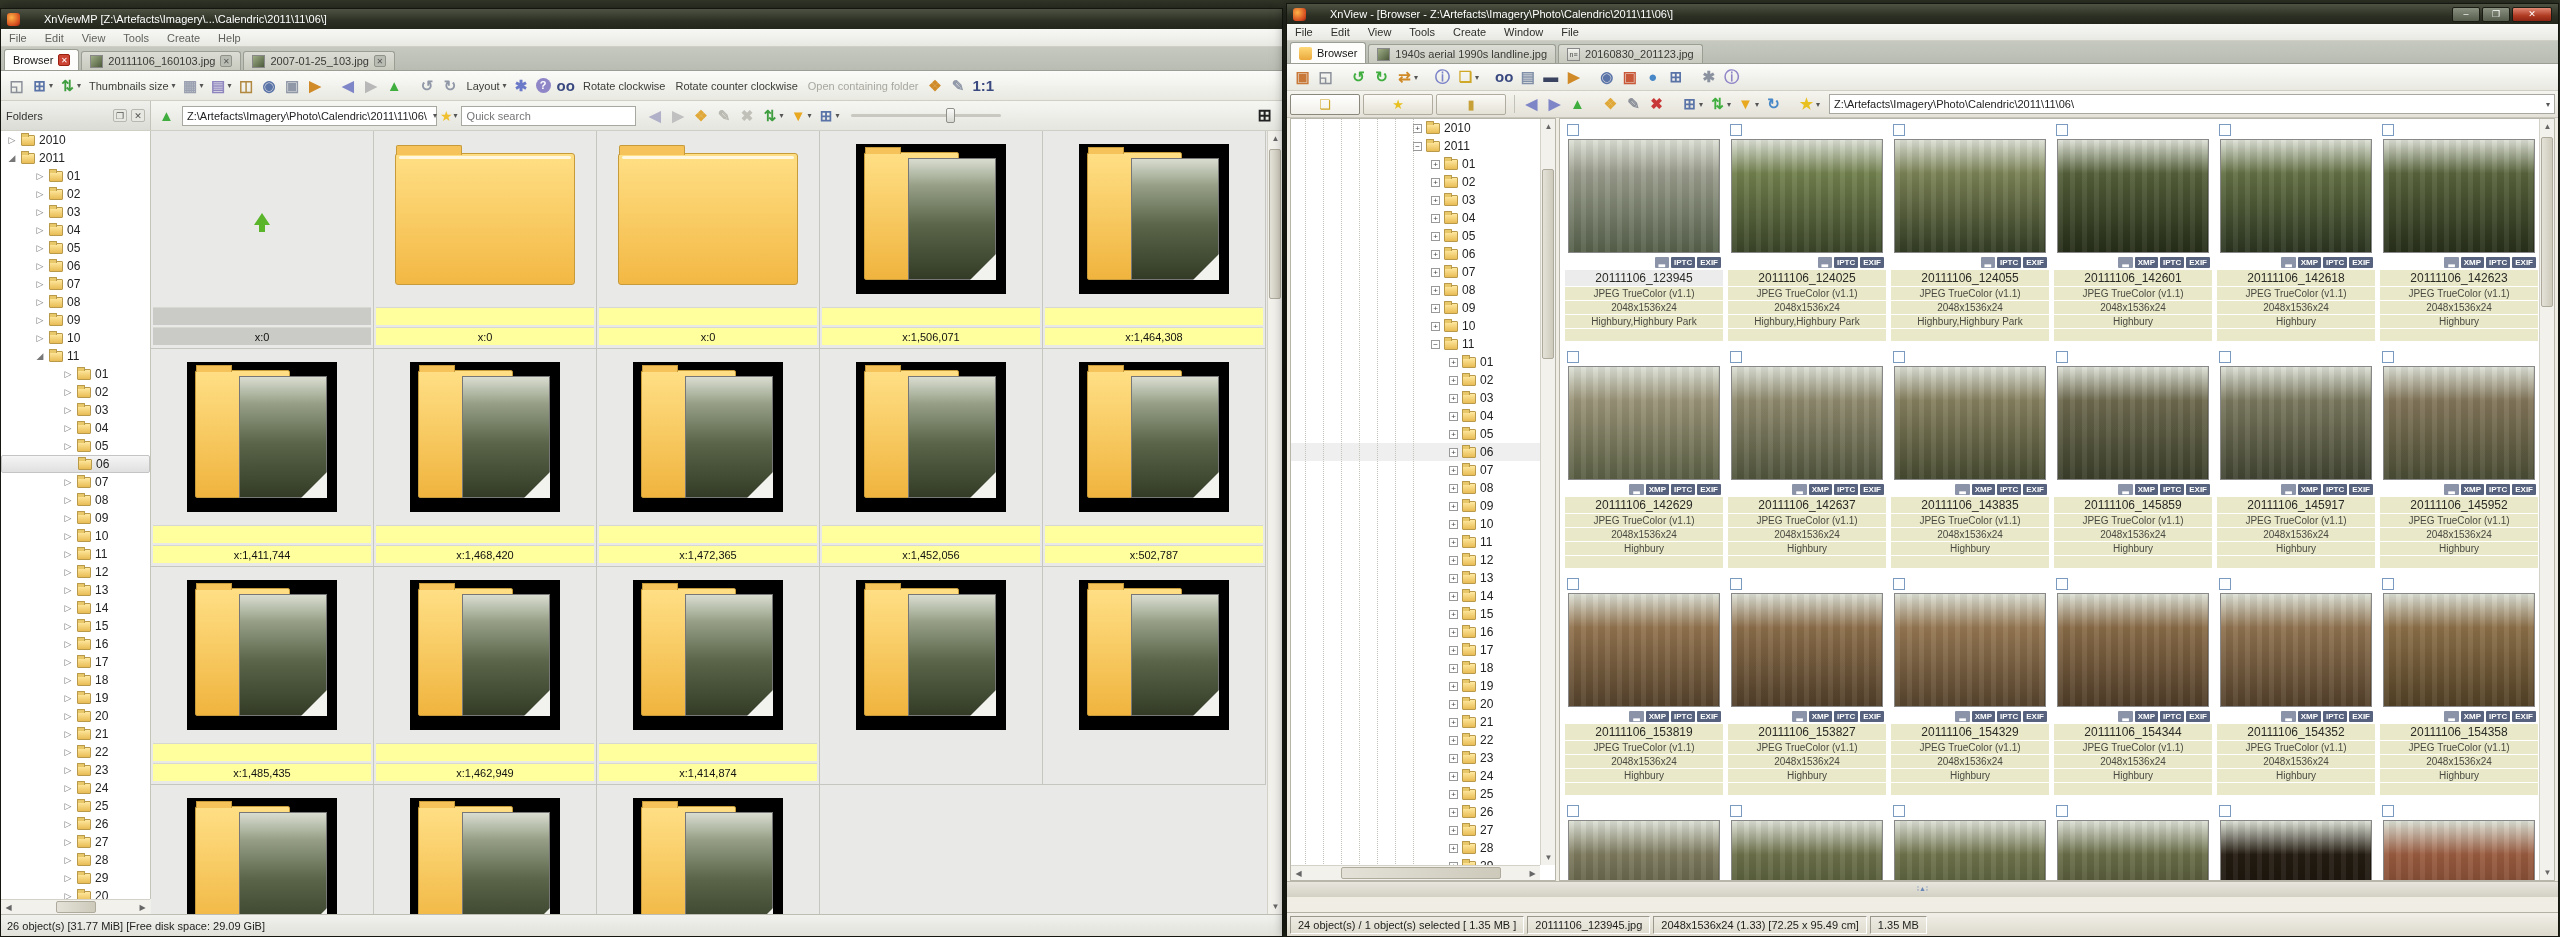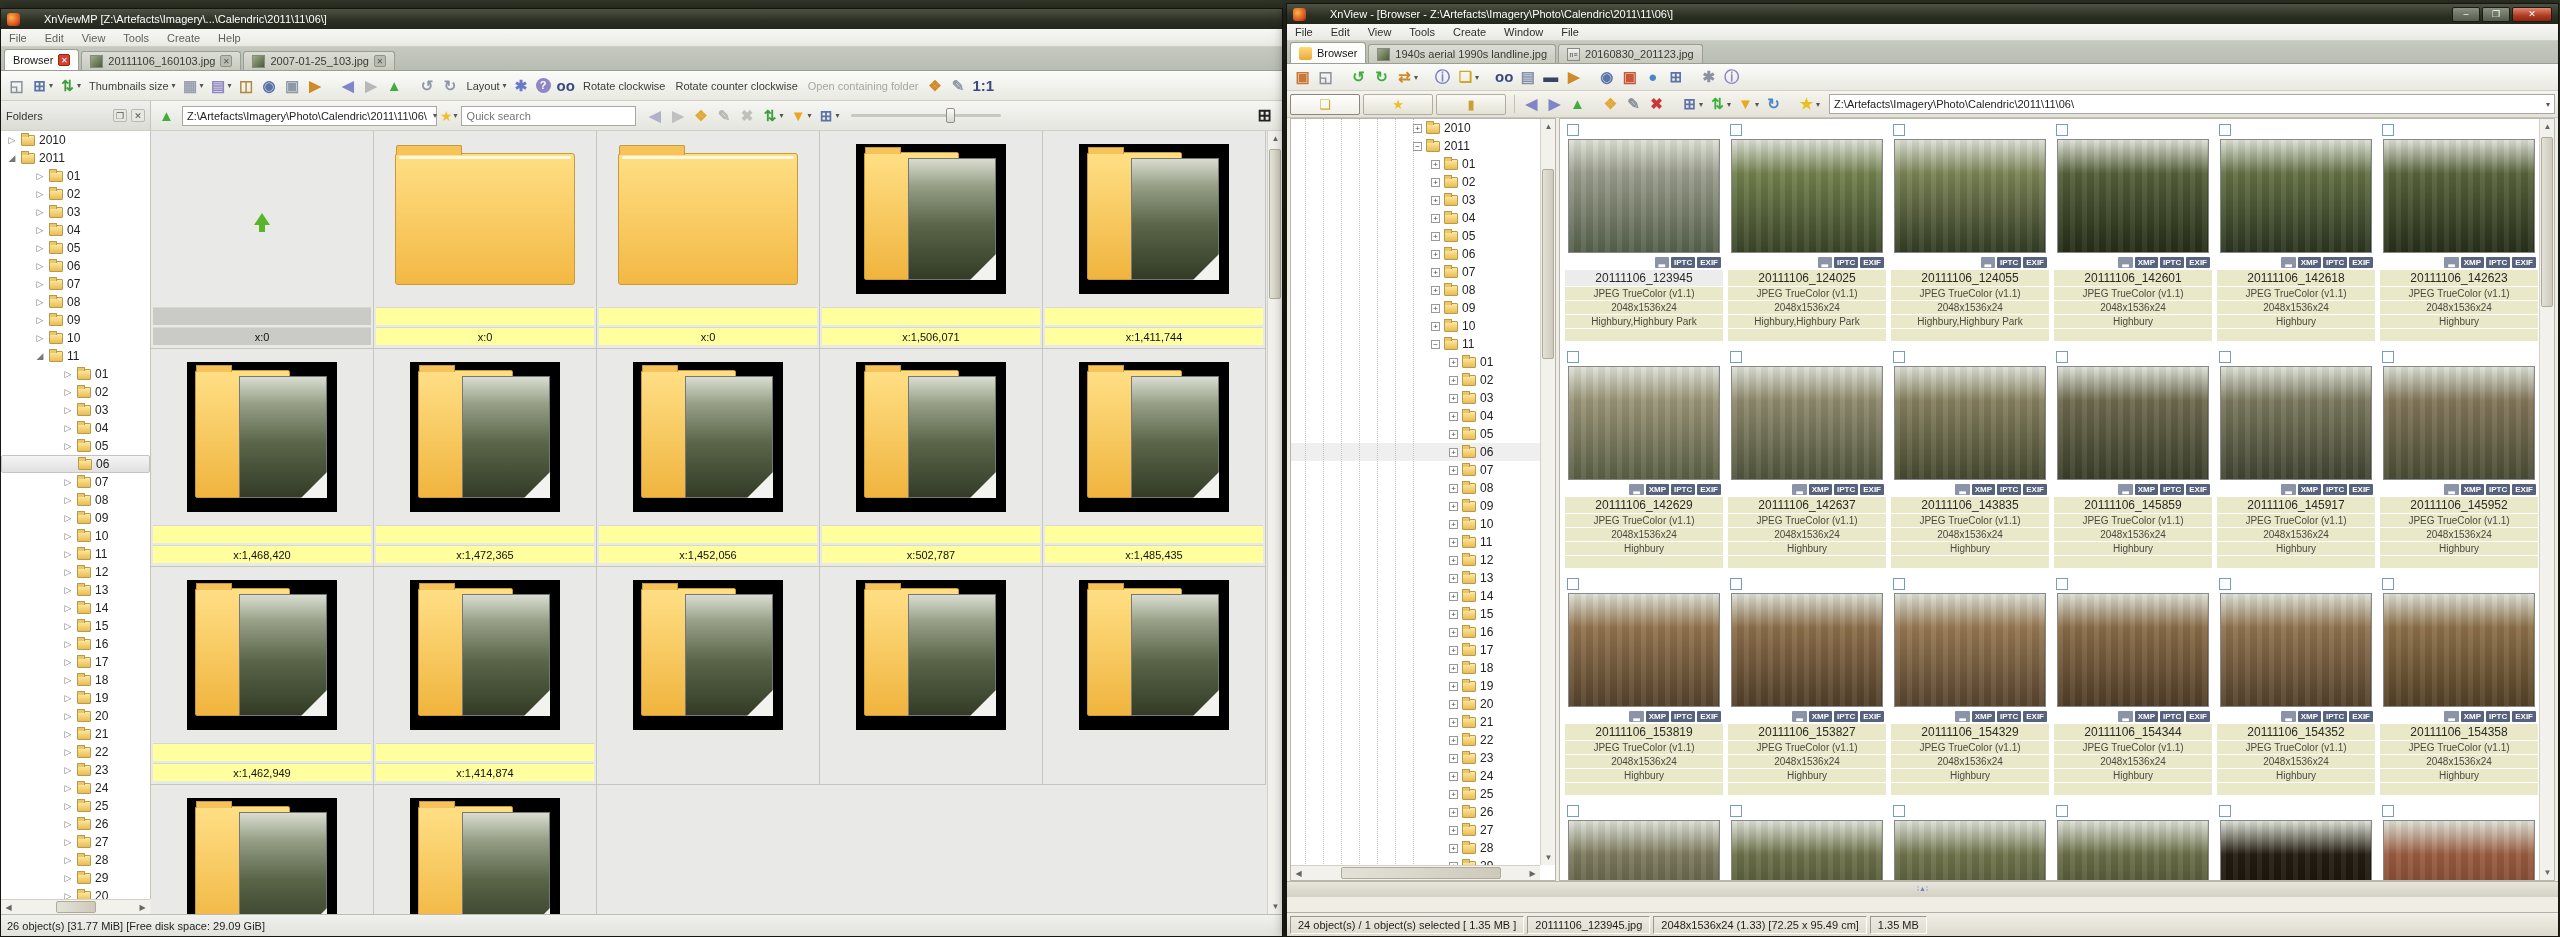--- a/index.html
+++ b/index.html
@@ -773,20 +773,31 @@
 
             <span class="pf">
               <span class="fold"></span>
               <span class="photo"></span>
             </span>
           </div>
           <div class="lstrip ylw"></div>
           <div class="lstrip lbl ylw">x:1,506,071</div>
         </div>
 
+        <div class="lcell">
+          <div class="lzone">
+
+            <span class="pf">
+              <span class="fold"></span>
+              <span class="photo"></span>
+            </span>
+          </div>
+          <div class="lstrip ylw"></div>
+          <div class="lstrip lbl ylw">x:1,464,308</div>
+        </div>
 
         <div class="lcell">
           <div class="lzone">
 
             <span class="pf">
               <span class="fold"></span>
               <span class="photo"></span>
             </span>
           </div>
           <div class="lstrip ylw"></div>

